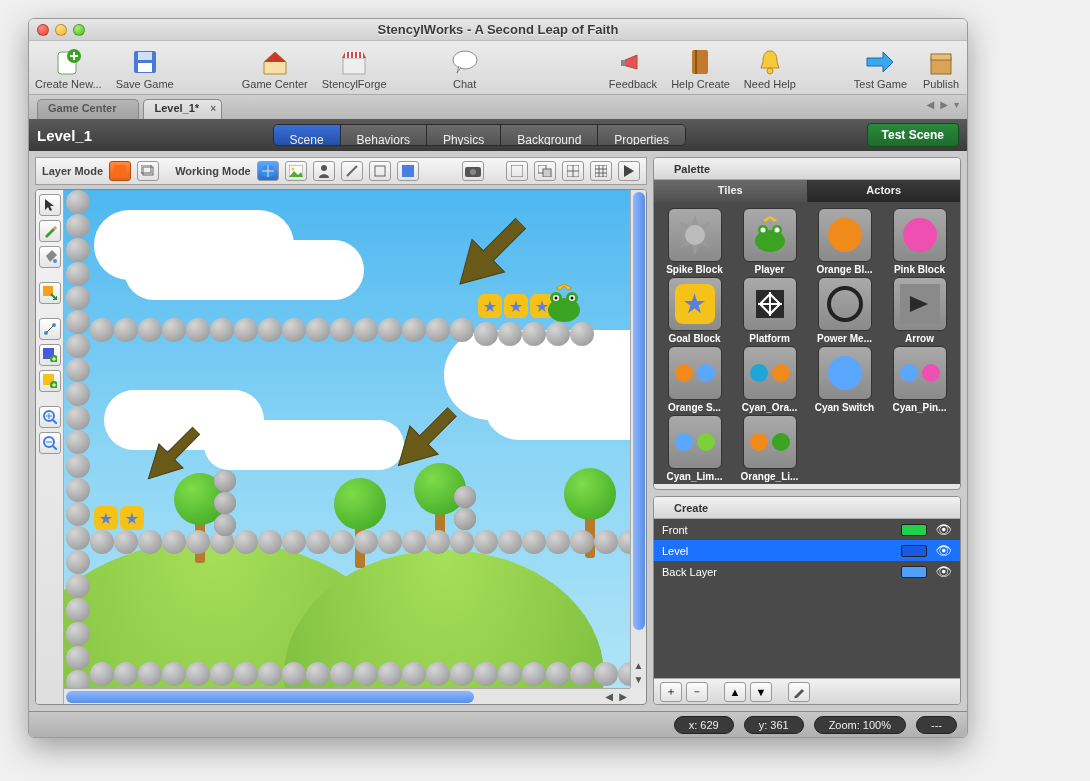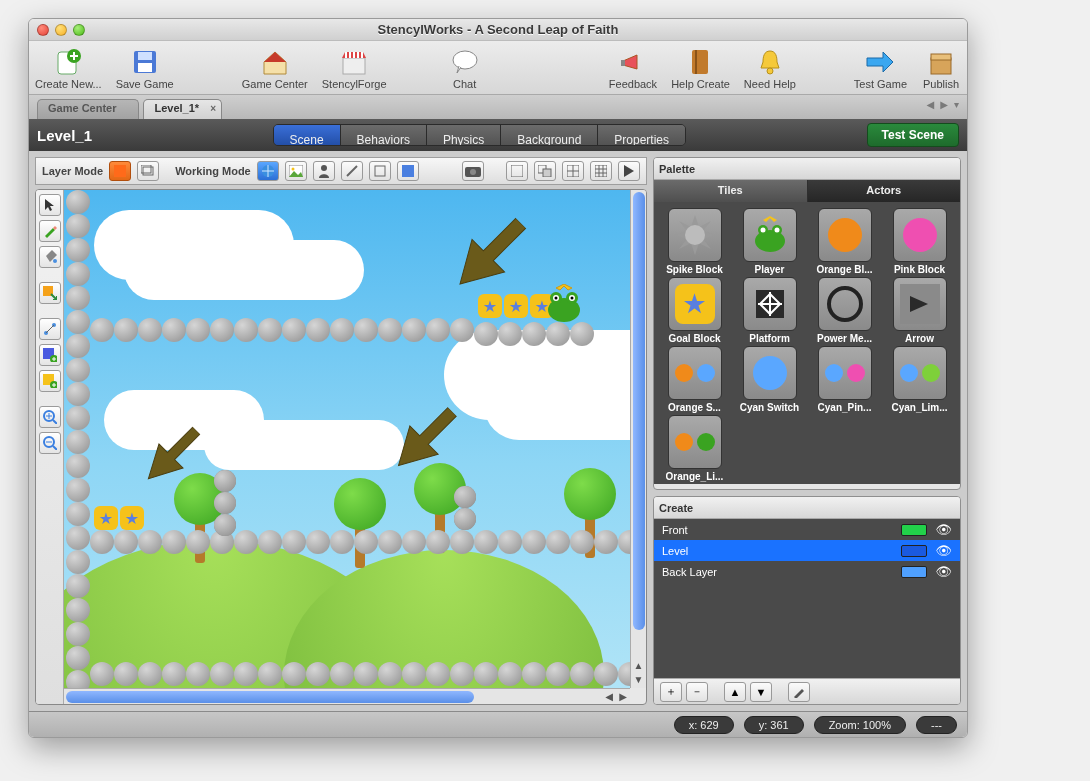--- a/index.html
+++ b/index.html
@@ -53,21 +53,21 @@
 .tree{position:absolute;}
 .tree .trunk{width:10px; height:46px; background:#b57a2a; border-radius:3px; margin:0 auto;}
 .tree .crown{width:52px; height:52px; background:radial-gradient(circle at 35% 30%,#7edc4a,#3aa321); border-radius:50%; margin:0 auto; position:relative; top:8px;}
 .spikeball{position:absolute; width:22px; height:22px; border-radius:50%; background:radial-gradient(circle at 35% 30%,#d0d0d0,#8a8a8a); filter: drop-shadow(0 0 0 #888);}
 .arrow{position:absolute; transform: rotate(45deg);}
 .arrow svg{display:block;}
 .frog{position:absolute;}
 
 .rightcol{width:308px; display:flex; flex-direction:column; margin:6px 6px 6px 0; gap:6px;}
 .panel{background:#e6e6e6; border:1px solid #8f8f8f; border-radius:4px; display:flex; flex-direction:column; overflow:hidden;}
-.panel .phdr{height:22px; background:linear-gradient(#f1f1f1,#d7d7d7); border-bottom:1px solid #a8a8a8; font-size:11px; font-weight:bold; color:#333; display:flex; align-items:center; padding:0 5px;}
+.panel .phdr{height:22px; background:linear-gradient(#f1f1f1,#d7d7d7); border-bottom:1px solid #a8a8a8; font-size:11px; font-weight:bold; color:#333; display:flex; align-items:center; padding:0 20px;}
 .paltabs{height:22px; display:flex; background:#a16207;}
 .paltabs div{flex:1; text-align:center; font-size:11px; font-weight:bold; color:#eee; padding-top:4px; background:linear-gradient(#6b6b6b,#4f4f4f); border-right:1px solid #2f2f2f; cursor:pointer;}
 .paltabs div:last-child{border-right:none;}
 .paltabs div.active{ background:linear-gradient(#3a3a3a,#262626);}
 .grid{background:#4a4a4a; padding:6px 4px 2px; color:#fff; font-size:10px; display:grid; grid-template-columns: repeat(4,1fr); gap:2px 2px;}
 .cell{display:flex; flex-direction:column; align-items:center; font-size:10px; font-weight:bold; color:#fff; overflow:hidden; white-space:nowrap; text-overflow:ellipsis;}
 .cell .thumb{width:54px; height:54px; background:linear-gradient(#a9a9a9,#8a8a8a); border:1px solid #333; border-radius:6px; display:flex; align-items:center; justify-content:center; margin-bottom:2px;}
 .cell .name{max-width:64px; overflow:hidden; text-overflow:ellipsis;}
 .ball2{width:34px;height:34px;border-radius:50%;}
 .switch{display:flex; gap:4px;}
@@ -657,20 +657,29 @@
               <div class="thumb">
                 <div class="switch">
                   <div class="b" style="background:radial-gradient(circle at 35% 30%, #f08a1a, #f08a1a)"></div>
                   <div class="b" style="background:radial-gradient(circle at 35% 30%, #5aa7ff, #5aa7ff)"></div>
                 </div>
               </div>
               <div class="name">Orange S...</div>
             </div>
             <div class="cell">
               <div class="thumb">
+                <div class="switch">
+                  <div class="b" style="background:radial-gradient(circle at 35% 30%, #1fa6d6, #1fa6d6)"></div>
+                  <div class="b" style="background:radial-gradient(circle at 35% 30%, #f08a1a, #f08a1a)"></div>
+                </div>
+              </div>
+              <div class="name">Cyan_Ora...</div>
+            </div>
+            <div class="cell">
+              <div class="thumb">
                 <div class="ball2" style="background:radial-gradient(circle at 35% 30%, #5aa7ff, #5aa7ff)"></div>
               </div>
               <div class="name">Cyan Switch</div>
             </div>
             <div class="cell">
               <div class="thumb">
                 <div class="switch">
                   <div class="b" style="background:radial-gradient(circle at 35% 30%, #5aa7ff, #5aa7ff)"></div>
                   <div class="b" style="background:radial-gradient(circle at 35% 30%, #ef4fb1, #ef4fb1)"></div>
                 </div>

